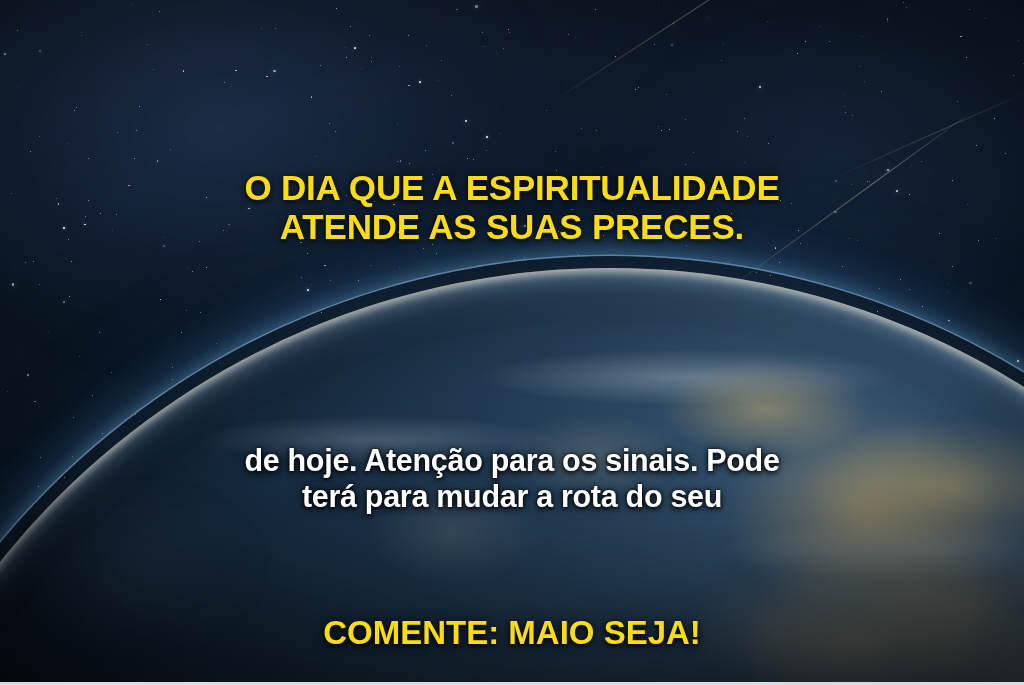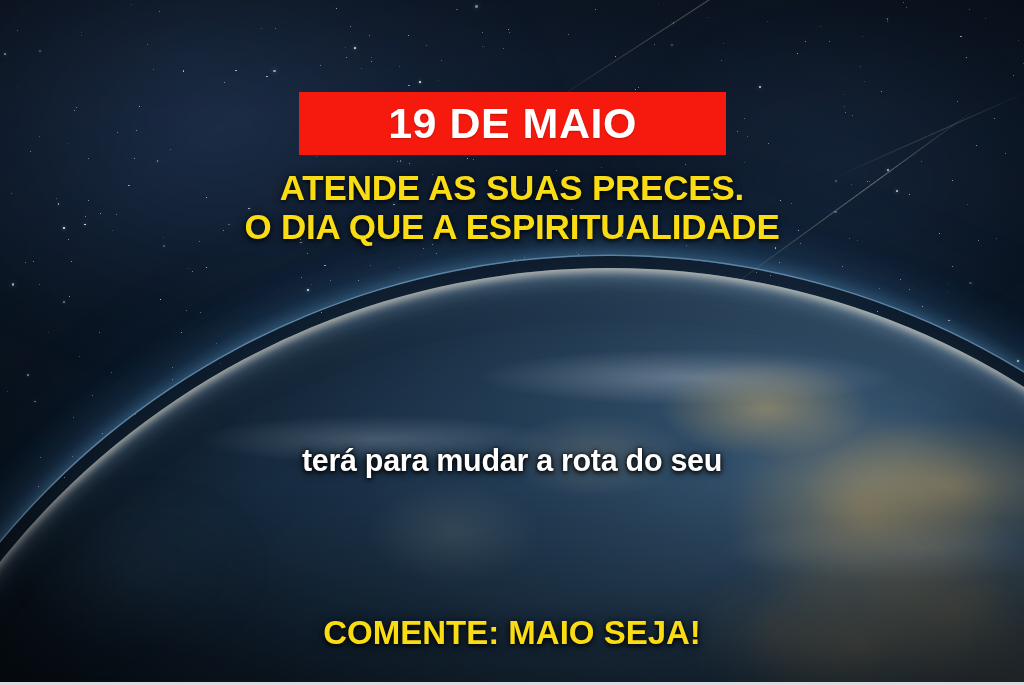--- a/index.html
+++ b/index.html
@@ -547,30 +547,28 @@
     <div class="earth"></div>
     <div class="earth-limb"></div>
     <div class="land-br"></div>
     <div class="land-bl"></div>
   </div>
 
   <div class="vignette"></div>
 
   <div class="content">
 
-    <div class="date-banner">
-      <span class="date-text">19 DE MAIO</span>
+
+    <div class="headline">
+      <span class="hl-line">O DIA QUE A ESPIRITUALIDADE</span>
+      <span class="hl-line">ATENDE AS SUAS PRECES.</span>
     </div>
 
-    <div class="headline">
-      <span class="hl-line">ATENDE AS SUAS PRECES.</span>
-      <span class="hl-line">O DIA QUE A ESPIRITUALIDADE</span>
-    </div>
-
     <div class="body-copy">
+      <span class="bc-line">de hoje. Atenção para os sinais. Pode</span>
       <span class="bc-line">terá para mudar a rota do seu</span>
     </div>
 
     <div class="cta">COMENTE: MAIO SEJA!</div>
 
   </div>
 
   <div class="bottom-edge"></div>
 </div>
 

